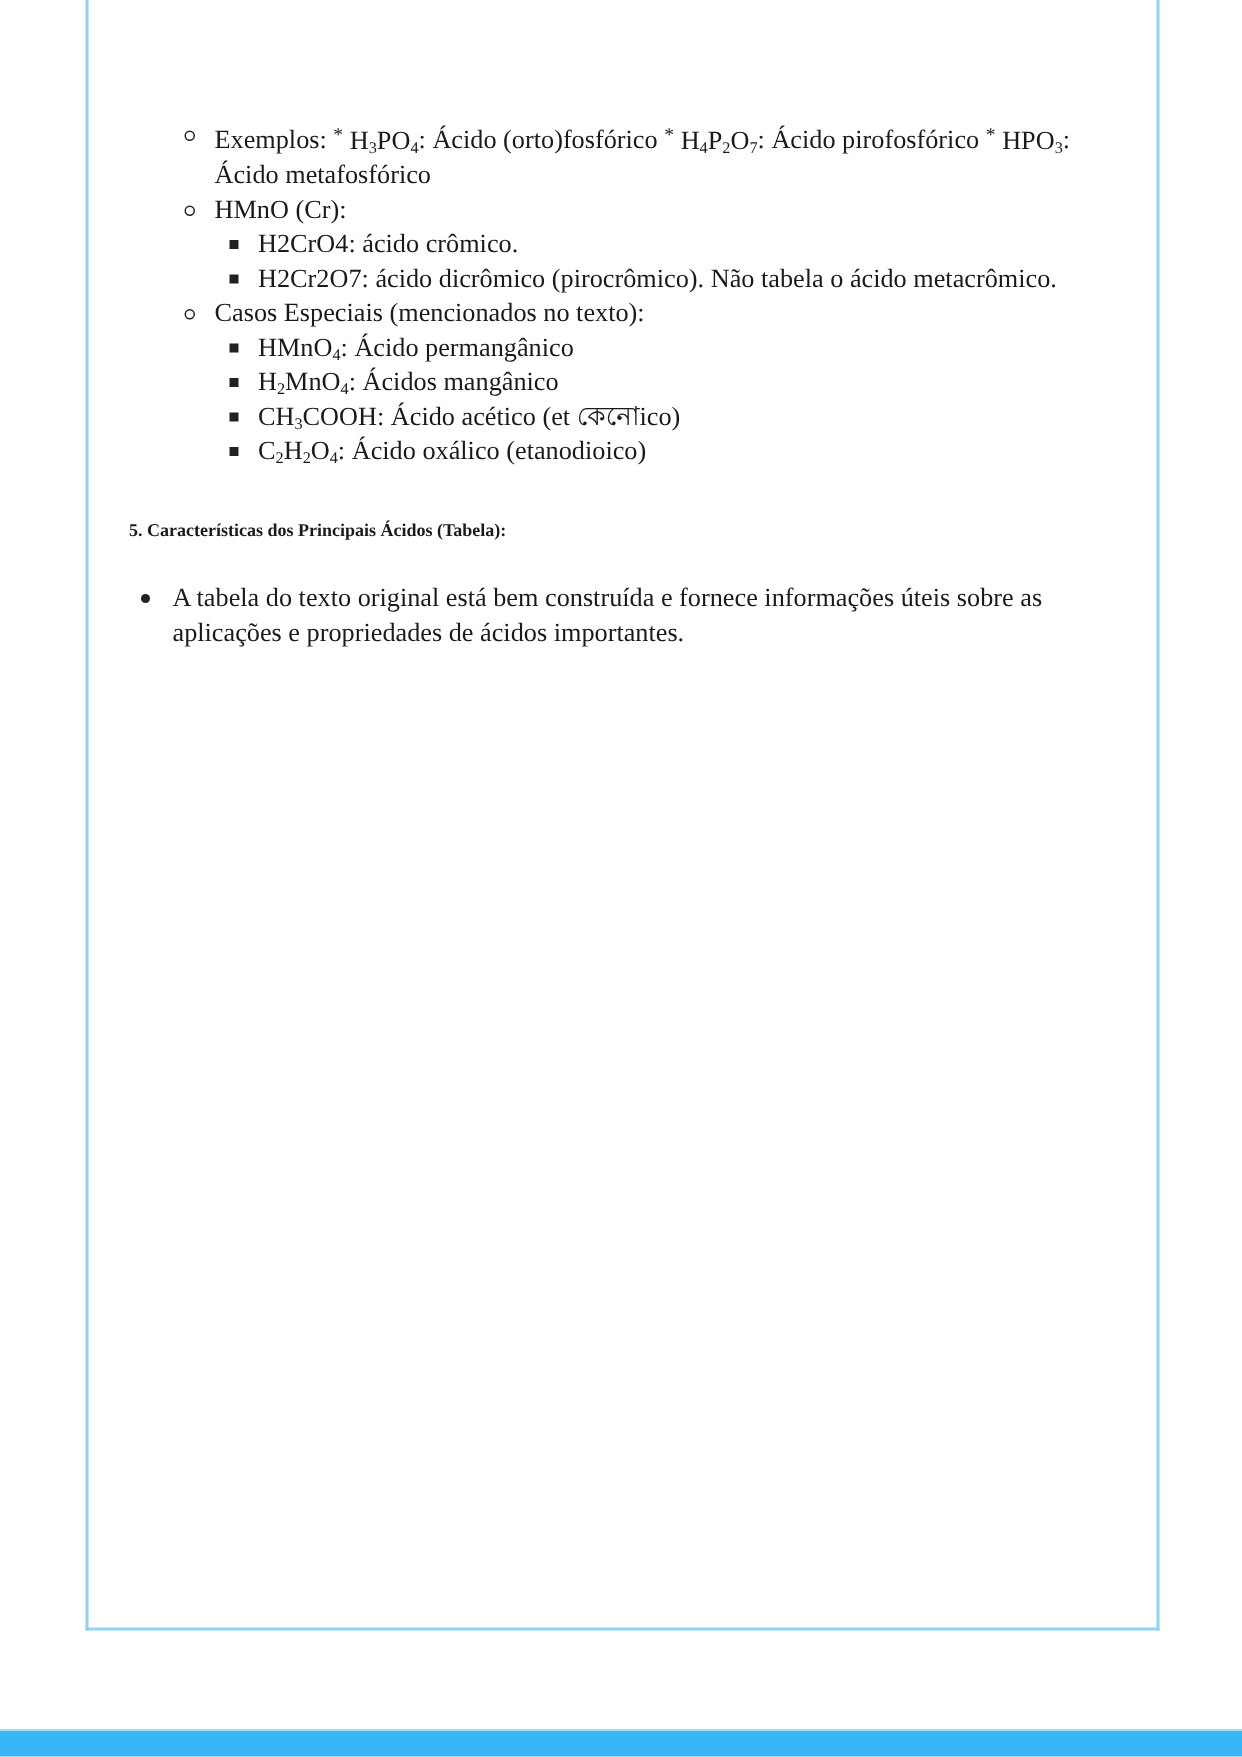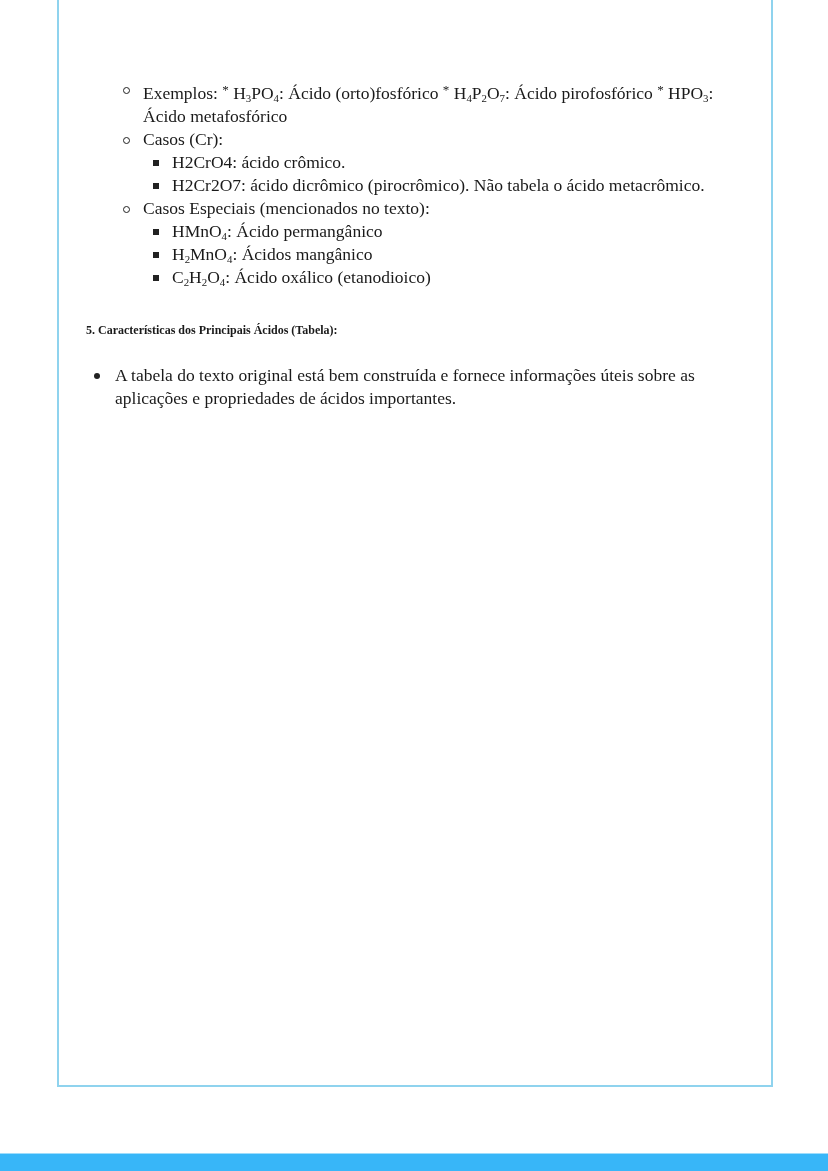--- a/index.html
+++ b/index.html
@@ -105,34 +105,37 @@
 
 <div class="content">
   <ul class="lvl2">
     <li>
       <span>Exemplos: </span><span class="star">*</span>
       <span>H<sub>3</sub>PO<sub>4</sub></span><span>: Ácido (orto)fosfórico </span><span class="star">*</span>
       <span>H<sub>4</sub>P<sub>2</sub>O<sub>7</sub></span><span>: Ácido pirofosfórico </span><span class="star">*</span>
       <span>HPO<sub>3</sub></span><span>: Ácido metafosfórico</span>
     </li>
     <li>
-      <span>Casos (Cr):</span>
+      <span>HMnO (Cr):</span>
       <ul class="lvl3">
         <li>H2CrO4: ácido crômico.</li>
         <li>H2Cr2O7: ácido dicrômico (pirocrômico). Não tabela o ácido metacrômico.</li>
       </ul>
     </li>
     <li>
       <span>Casos Especiais (mencionados no texto):</span>
       <ul class="lvl3">
         <li>
           <span>HMnO<sub>4</sub></span><span>: Ácido permangânico</span>
         </li>
         <li>
           <span>H<sub>2</sub>MnO<sub>4</sub></span><span>: Ácidos mangânico</span>
+        </li>
+        <li>
+          <span>CH<sub>3</sub>COOH</span><span>: Ácido acético (et কেনোico)</span>
         </li>
         <li>
           <span>C<sub>2</sub>H<sub>2</sub>O<sub>4</sub></span><span>: Ácido oxálico (etanodioico)</span>
         </li>
       </ul>
     </li>
   </ul>
 
   <h3 class="section-heading">5. Características dos Principais Ácidos (Tabela):</h3>
 

